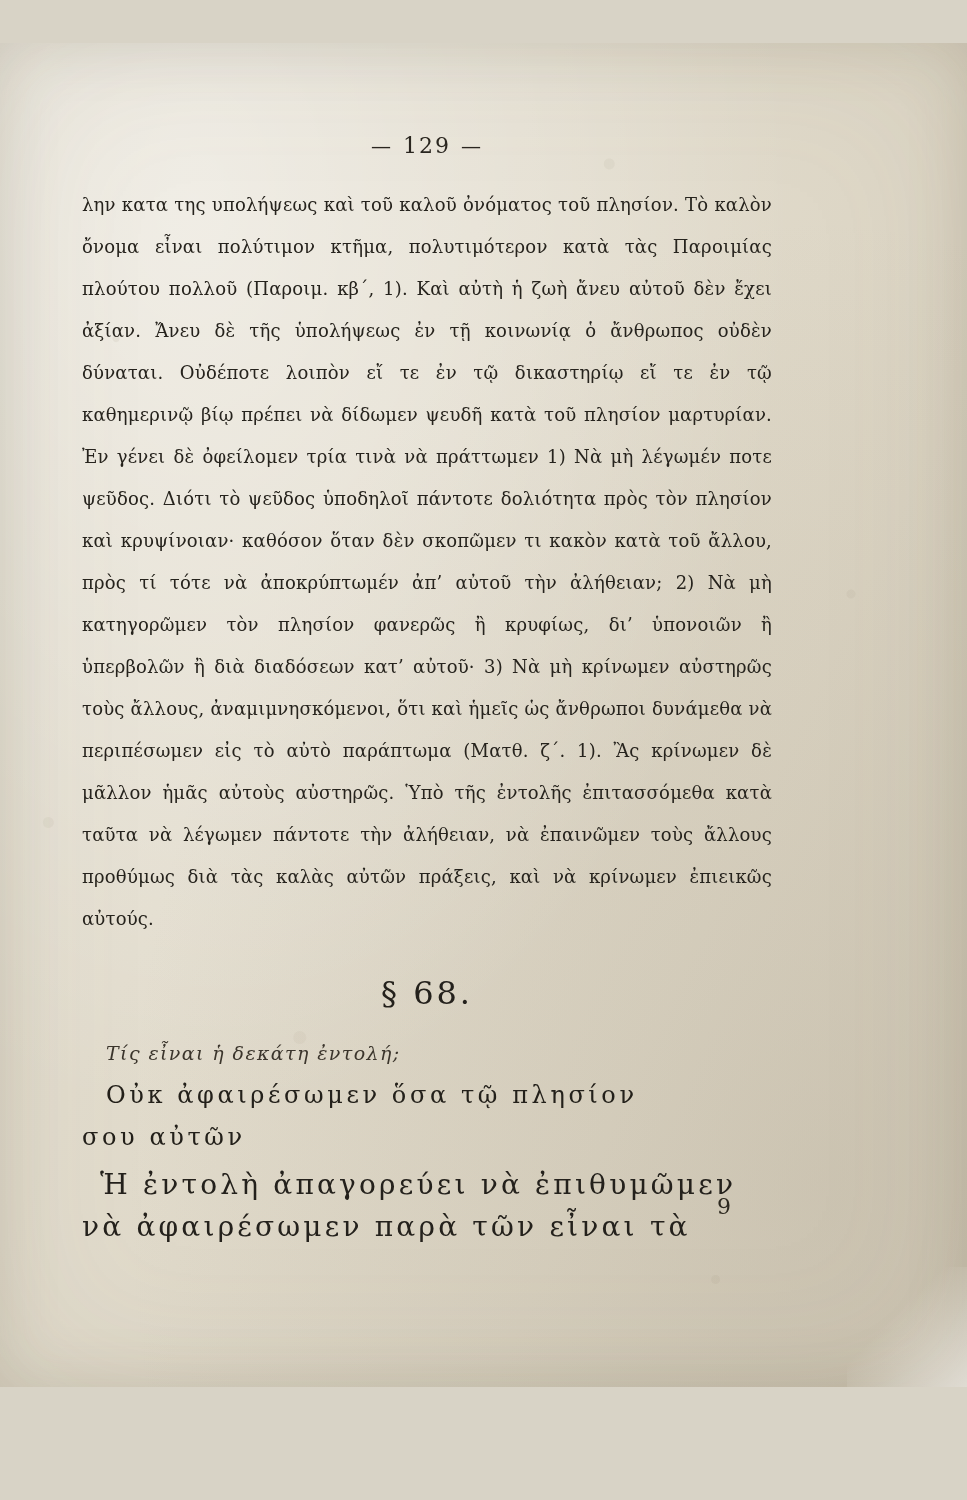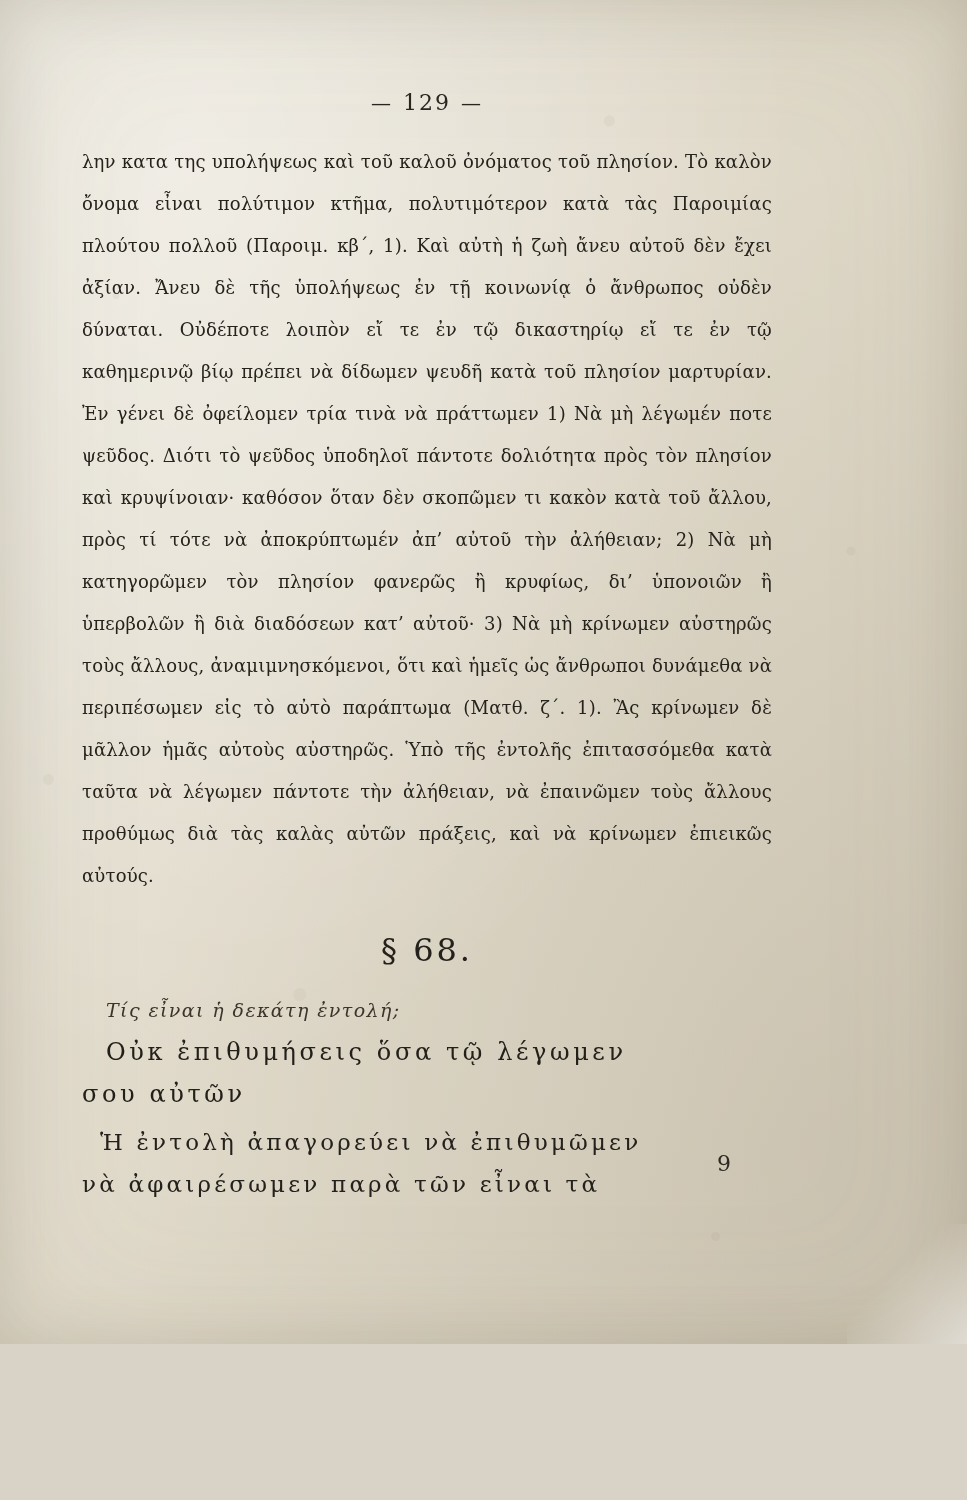--- a/index.html
+++ b/index.html
@@ -14,20 +14,21 @@
     overflow: hidden;
   }
   .page {
     position: relative;
     width: 967px;
     height: 1344px;
     background:
       radial-gradient(ellipse at 20% 12%, rgba(255,255,255,0.45), rgba(255,255,255,0) 55%),
       radial-gradient(ellipse at 85% 85%, rgba(160,150,130,0.22), rgba(255,255,255,0) 60%),
       linear-gradient(115deg, #e6e1d4 0%, #e2dccd 35%, #dcd5c4 70%, #d4ccba 100%);
+    margin-top: 43px;
   }
   
   .grain {
     position: absolute;
     inset: 0;
     pointer-events: none;
     background-image:
       radial-gradient(circle at 12% 22%, rgba(140,128,105,0.10) 0 3px, transparent 4px),
       radial-gradient(circle at 63% 9%, rgba(140,128,105,0.08) 0 5px, transparent 6px),
       radial-gradient(circle at 88% 41%, rgba(140,128,105,0.09) 0 4px, transparent 5px),
@@ -106,21 +107,21 @@
   .commandment {
     font-size: 24px;
     line-height: 42px;
     letter-spacing: 3.6px;
     margin: 0 0 6px 0;
     color: #23201a;
   }
   .commandment .lead { display: inline-block; padding-left: 24px; }
 
   .explain {
-    font-size: 23px;
+    font-size: 28px;
     line-height: 42px;
     letter-spacing: 3.2px;
     color: #24211c;
     margin: 0;
   }
   .explain .lead { display: inline-block; padding-left: 18px; }
 
   .folio {
     position: absolute;
     right: 236px;
@@ -143,21 +144,21 @@
 
     <div class="body-text">
       <p>λην κατα της υπολήψεως καὶ τοῦ καλοῦ ὀνόματος τοῦ πλησίον. Τὸ καλὸν ὄνομα εἶναι πολύτιμον κτῆμα, πολυτιμότερον κατὰ τὰς Παροιμίας πλούτου πολλοῦ (Παροιμ. κβ΄, 1). Καὶ αὐτὴ ἡ ζωὴ ἄνευ αὐτοῦ δὲν ἔχει ἀξίαν. Ἄνευ δὲ τῆς ὑπολήψεως ἐν τῇ κοινωνίᾳ ὁ ἄνθρωπος οὐδὲν δύναται. Οὐδέποτε λοιπὸν εἴ τε ἐν τῷ δικαστηρίῳ εἴ τε ἐν τῷ καθημερινῷ βίῳ πρέπει νὰ δίδωμεν ψευδῆ κατὰ τοῦ πλησίον μαρτυρίαν. Ἐν γένει δὲ ὀφείλομεν τρία τινὰ νὰ πράττωμεν 1) Νὰ μὴ λέγωμέν ποτε ψεῦδος. Διότι τὸ ψεῦδος ὑποδηλοῖ πάντοτε δολιότητα πρὸς τὸν πλησίον καὶ κρυψίνοιαν· καθόσον ὅταν δὲν σκοπῶμεν τι κακὸν κατὰ τοῦ ἄλλου, πρὸς τί τότε νὰ ἀποκρύπτωμέν ἀπ’ αὐτοῦ τὴν ἀλήθειαν; 2) Νὰ μὴ κατηγορῶμεν τὸν πλησίον φανερῶς ἢ κρυφίως, δι’ ὑπονοιῶν ἢ ὑπερβολῶν ἢ διὰ διαδόσεων κατ’ αὐτοῦ· 3) Νὰ μὴ κρίνωμεν αὐστηρῶς τοὺς ἄλλους, ἀναμιμνησκόμενοι, ὅτι καὶ ἡμεῖς ὡς ἄνθρωποι δυνάμεθα νὰ περιπέσωμεν εἰς τὸ αὐτὸ παράπτωμα (Ματθ. ζ΄. 1). Ἂς κρίνωμεν δὲ μᾶλλον ἡμᾶς αὐτοὺς αὐστηρῶς. Ὑπὸ τῆς ἐντολῆς ἐπιτασσόμεθα κατὰ ταῦτα νὰ λέγωμεν πάντοτε τὴν ἀλήθειαν, νὰ ἐπαινῶμεν τοὺς ἄλλους προθύμως διὰ τὰς καλὰς αὐτῶν πράξεις, καὶ νὰ κρίνωμεν ἐπιεικῶς αὐτούς.</p>
     </div>
 
     <div class="section-mark">§ 68.</div>
 
     <div class="question">Τίς εἶναι ἡ δεκάτη ἐντολή;</div>
 
     <div class="commandment">
-      <span class="lead">Οὐκ ἐπιθυμήσεις ὅσα τῷ λέγωμεν</span><br>
+      <span class="lead">Οὐκ ἀφαιρέσωμεν ὅσα τῷ πλησίον</span><br>
       <span>σου αὐτῶν</span>
     </div>
 
     <div class="explain">
       <span class="lead">Ἡ ἐντολὴ ἀπαγορεύει νὰ ἐπιθυμῶμεν</span><br>
       <span>νὰ ἀφαιρέσωμεν παρὰ τῶν εἶναι τὰ</span>
     </div>
 
   </div>
 

